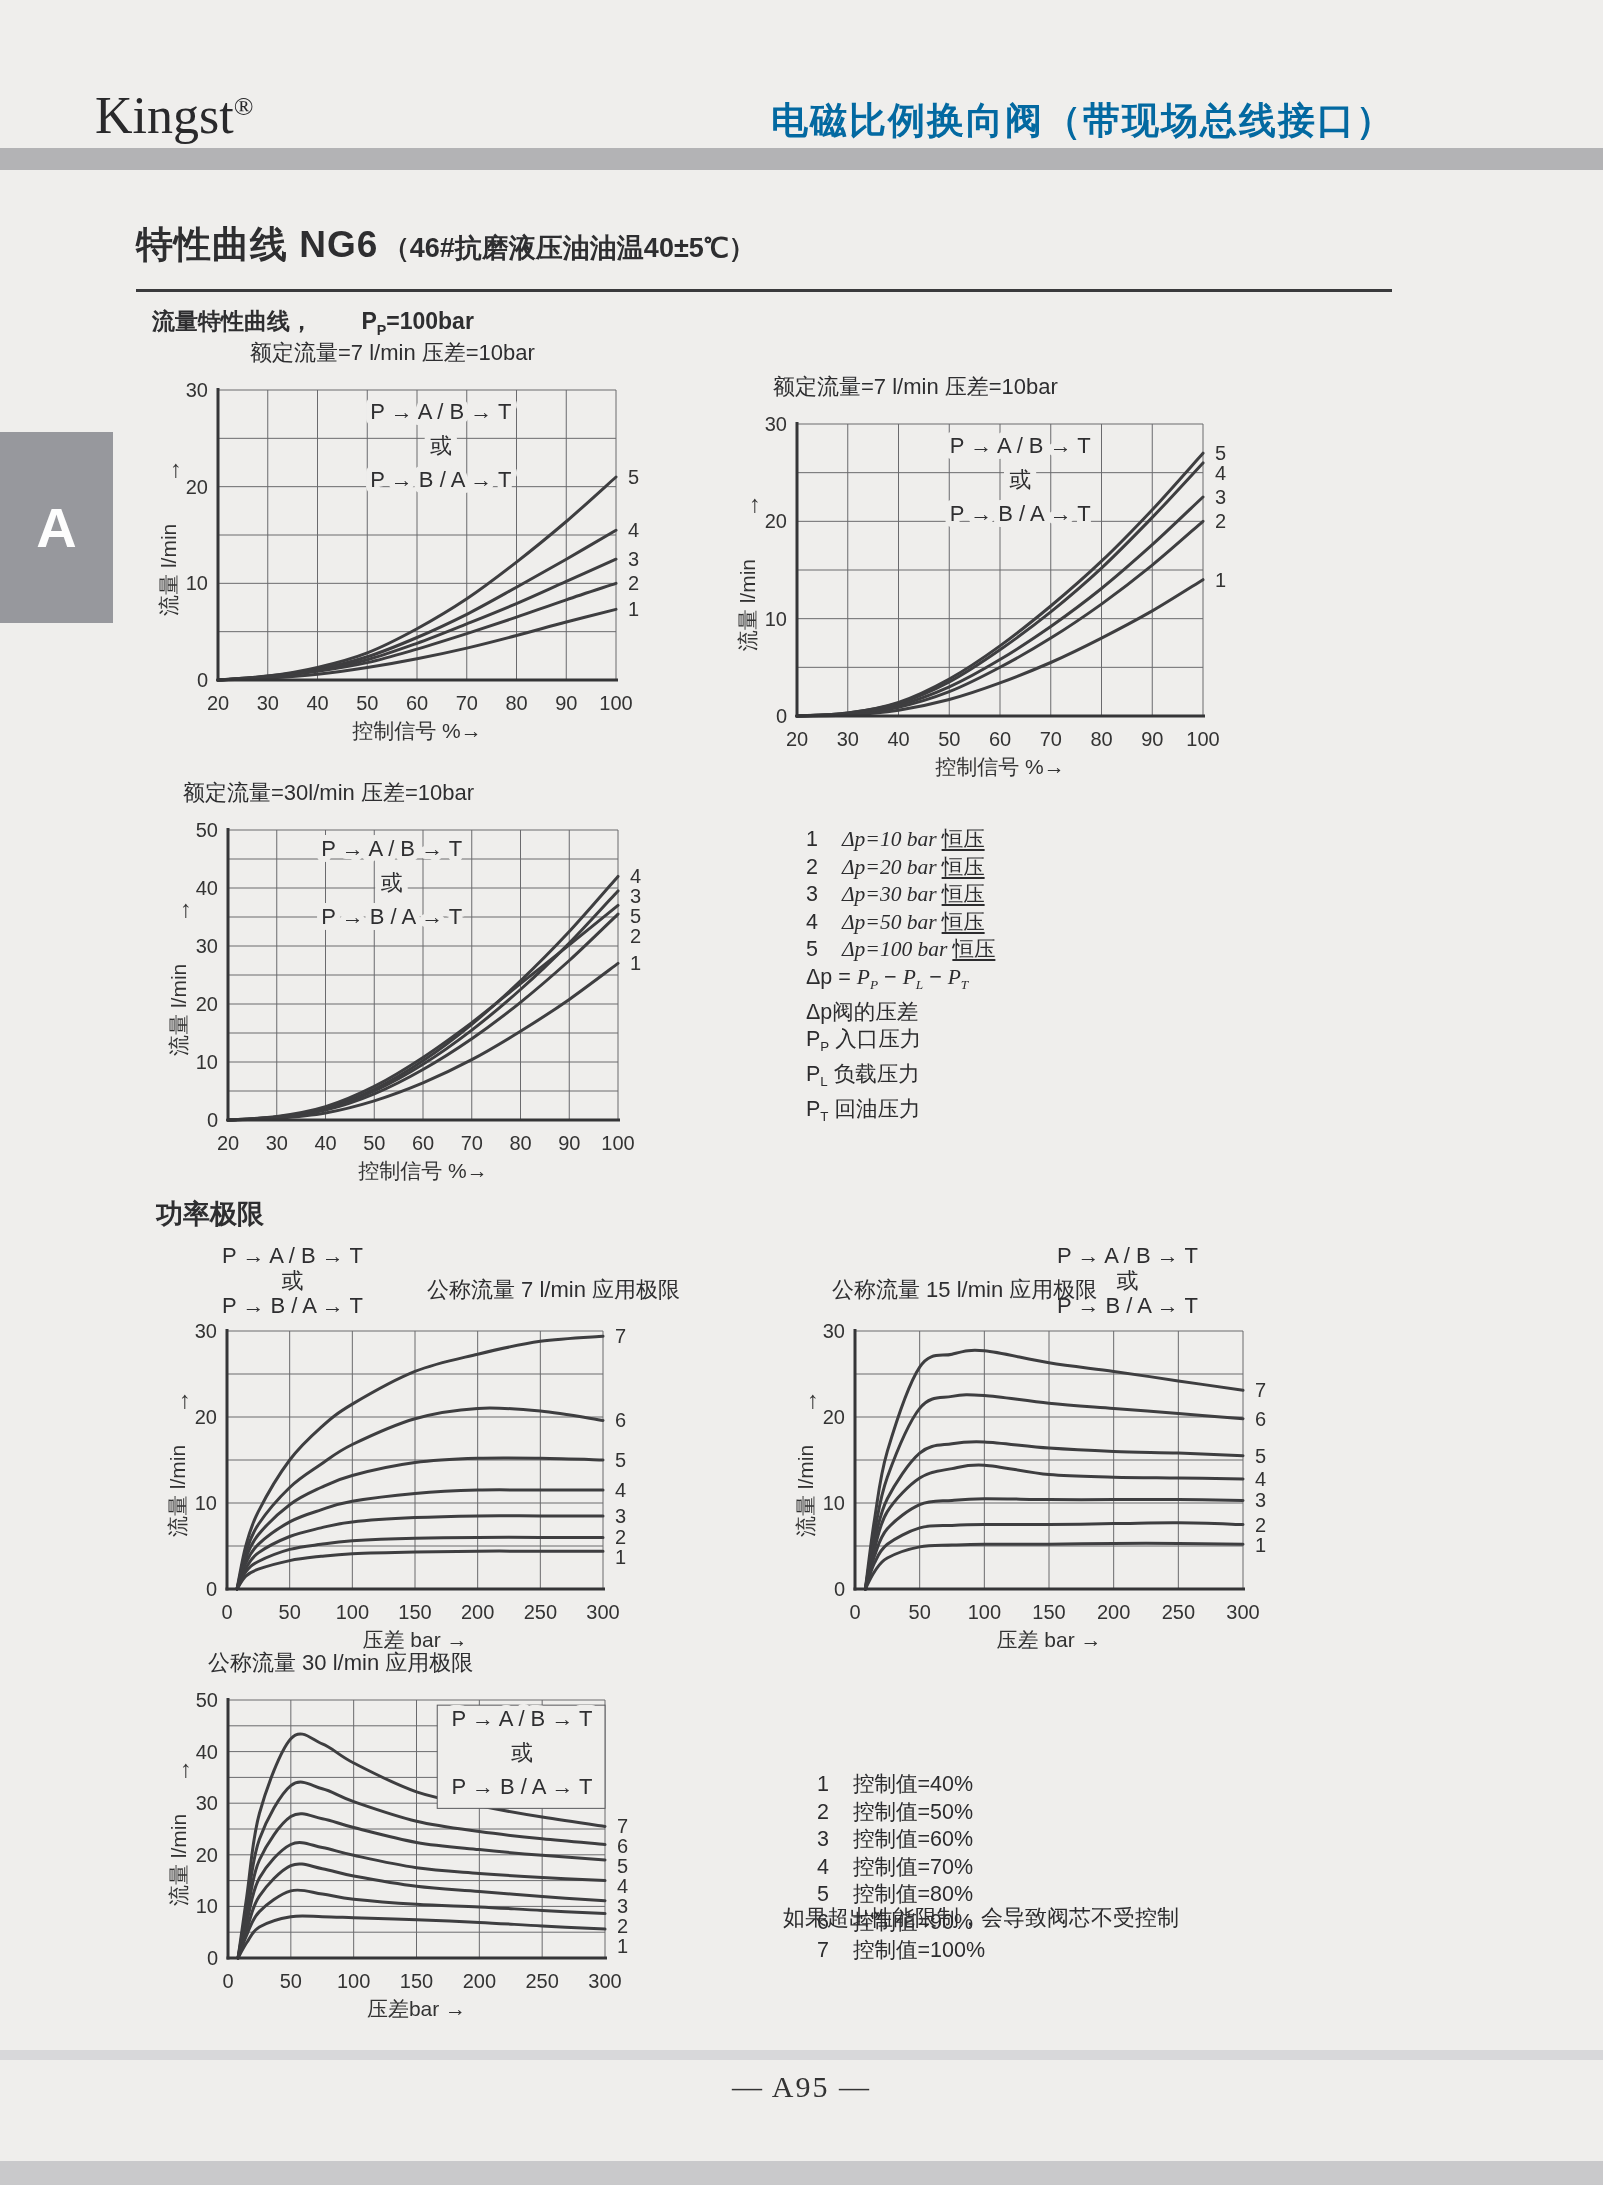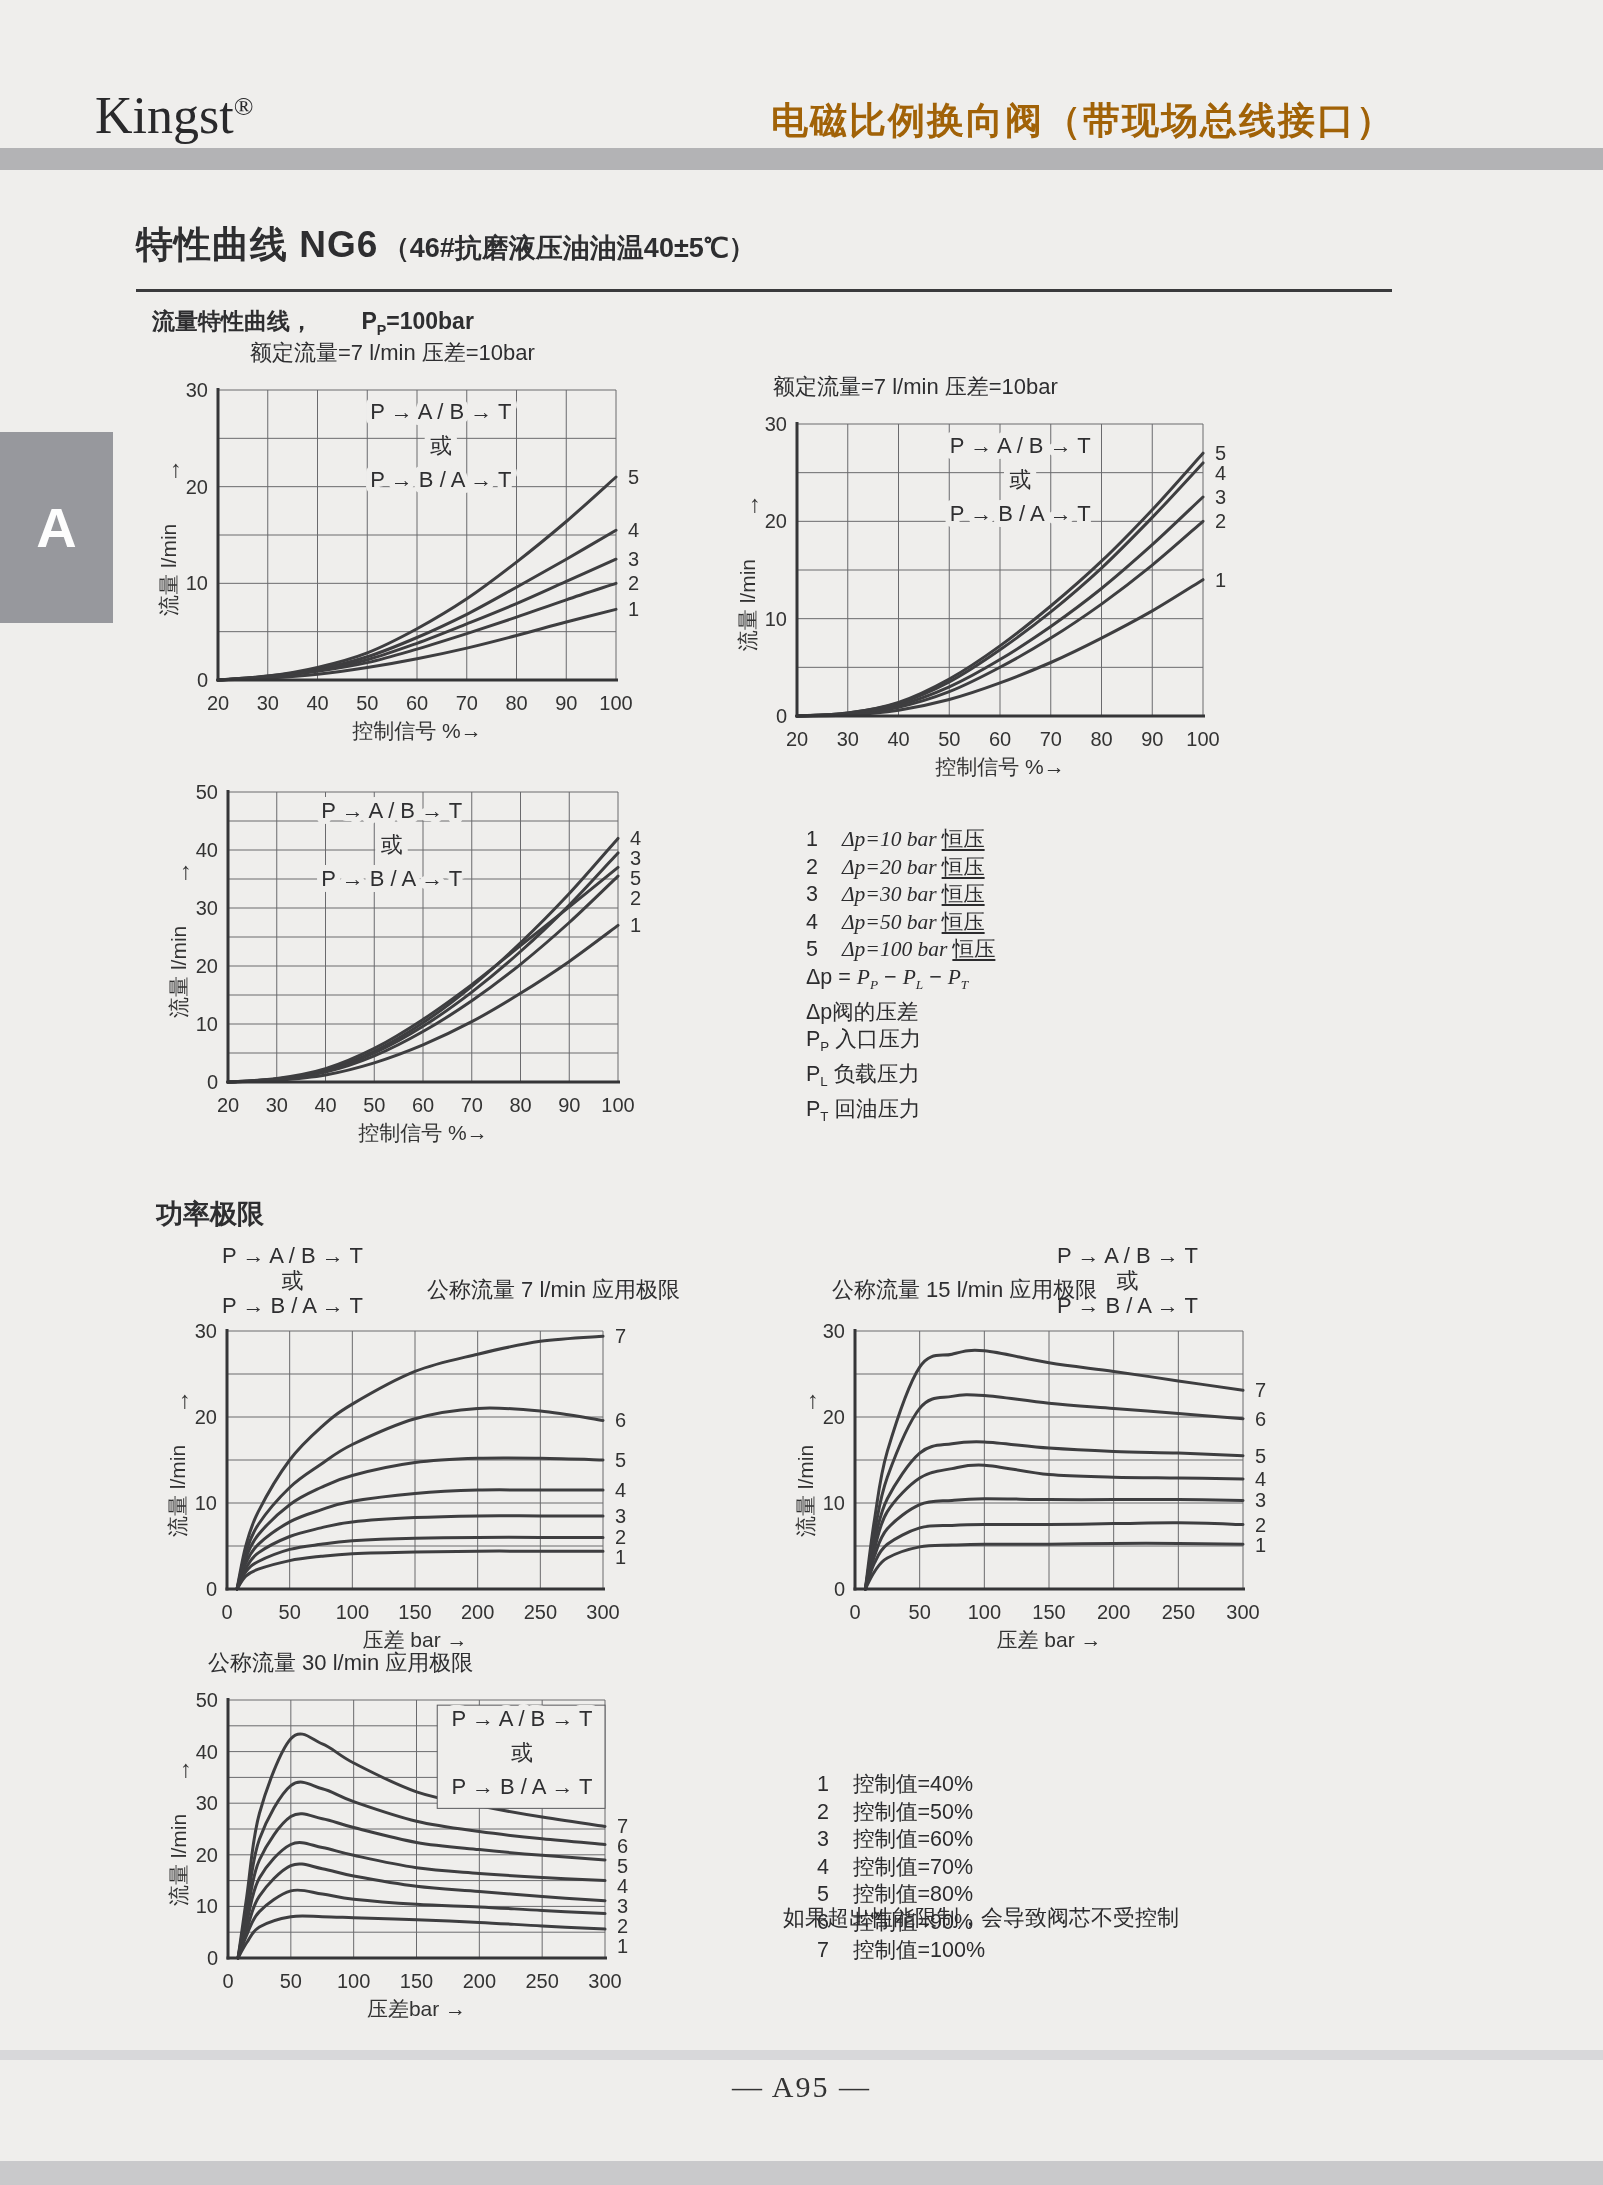--- a/index.html
+++ b/index.html
@@ -8,21 +8,21 @@
     width:1603px;height:2185px;position:relative;overflow:hidden;
     background:#efeeec;color:#2e2e30;
     font-family:"Liberation Sans",sans-serif;
   }
   .abs{position:absolute}
   sub{font-size:0.62em}
   sup{font-size:0.5em}
 
   
   #brand{position:absolute;left:95px;top:86px;font-family:"Liberation Serif",serif;font-size:52px;color:#29292b}
-  #headerTitle{position:absolute;right:208px;top:96px;font-size:37px;font-weight:bold;letter-spacing:2px;color:#a16207}
+  #headerTitle{position:absolute;right:208px;top:96px;font-size:37px;font-weight:bold;letter-spacing:2px;color:#0369a1}
   #headerBar{position:absolute;left:0;top:148px;width:100%;height:22px;background:#b3b3b5}
 
   
   #aTab{position:absolute;left:0;top:432px;width:113px;height:191px;background:#97989d;color:#fdfdfd;
         font-size:56px;font-weight:bold;display:flex;align-items:center;justify-content:center}
 
   
   #sectionTitle{position:absolute;left:136px;top:220px;white-space:nowrap}
   .st-main{font-size:37px;font-weight:bold;letter-spacing:1px}
   .st-sub{font-size:27px;font-weight:bold}
@@ -168,20 +168,21 @@
         <text x="478" y="94" font-size="20" fill="#333">3</text>
         <text x="478" y="118.33333333333334" font-size="20" fill="#333">2</text>
         <text x="478" y="176.73333333333332" font-size="20" fill="#333">1</text>
         <text x="283.3" y="43.2" text-anchor="middle" font-size="22" fill="#2f2f31" style="paint-order:stroke;stroke:#efeeec;stroke-width:12px;stroke-linejoin:round">P → A / B → T</text>
         <text x="283.3" y="77.2" text-anchor="middle" font-size="22" fill="#2f2f31" style="paint-order:stroke;stroke:#efeeec;stroke-width:12px;stroke-linejoin:round">或</text>
         <text x="283.3" y="111.2" text-anchor="middle" font-size="22" fill="#2f2f31" style="paint-order:stroke;stroke:#efeeec;stroke-width:12px;stroke-linejoin:round">P → B / A → T</text>
       </svg></div>
 </div>
 
 <div class="chart-block" style="left:168px;top:778px">
+  <div class="chart-title" style="margin-left:15px;margin-bottom:8px">额定流量=30l/min 压差=10bar</div>
   <div id="mount-flow30"><svg width="492" height="368">
         <line x1="60" y1="304" x2="450" y2="304" stroke="#6a6a6d" stroke-width="1"></line>
         <line x1="60" y1="275" x2="450" y2="275" stroke="#6a6a6d" stroke-width="1"></line>
         <line x1="60" y1="246" x2="450" y2="246" stroke="#6a6a6d" stroke-width="1"></line>
         <line x1="60" y1="217" x2="450" y2="217" stroke="#6a6a6d" stroke-width="1"></line>
         <line x1="60" y1="188" x2="450" y2="188" stroke="#6a6a6d" stroke-width="1"></line>
         <line x1="60" y1="159" x2="450" y2="159" stroke="#6a6a6d" stroke-width="1"></line>
         <line x1="60" y1="130" x2="450" y2="130" stroke="#6a6a6d" stroke-width="1"></line>
         <line x1="60" y1="101" x2="450" y2="101" stroke="#6a6a6d" stroke-width="1"></line>
         <line x1="60" y1="72" x2="450" y2="72" stroke="#6a6a6d" stroke-width="1"></line>

